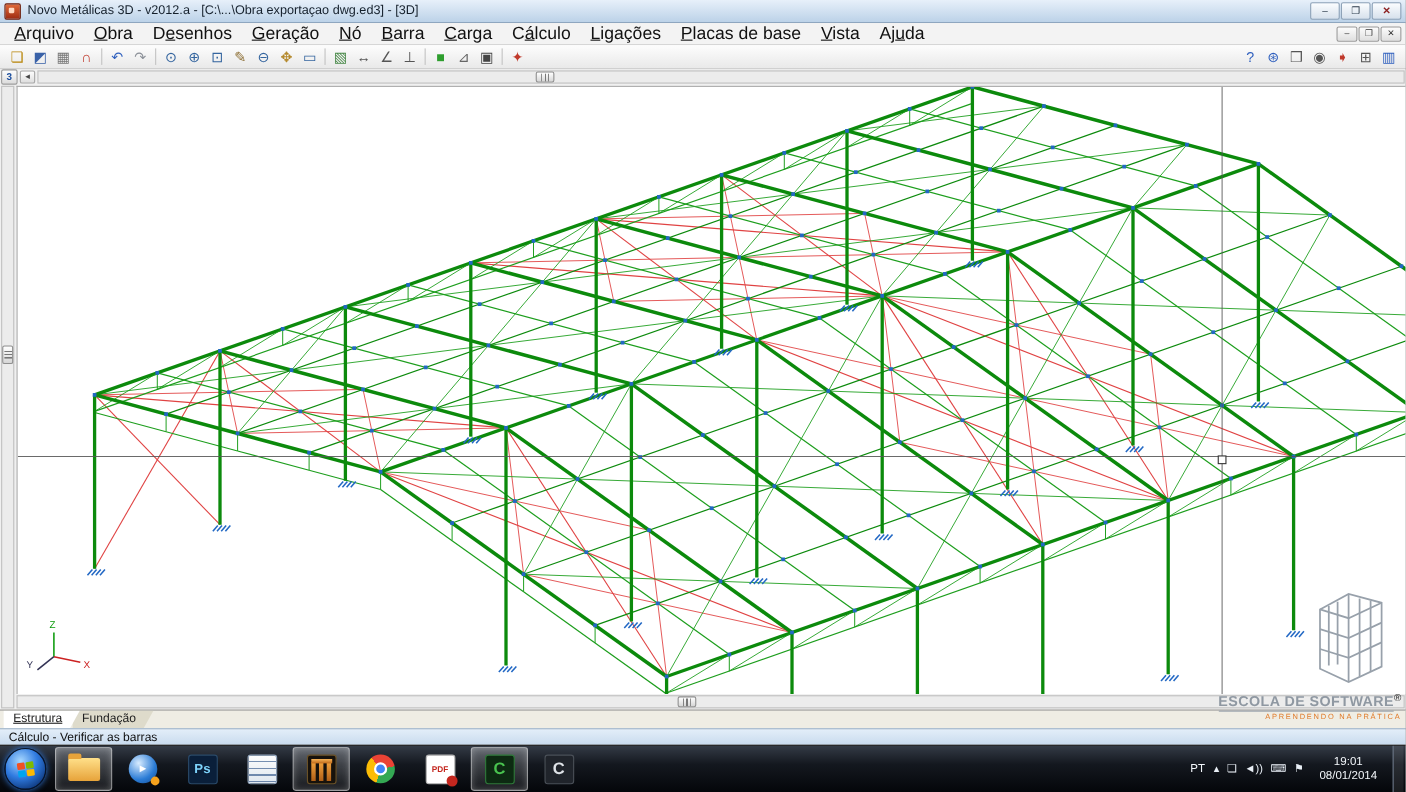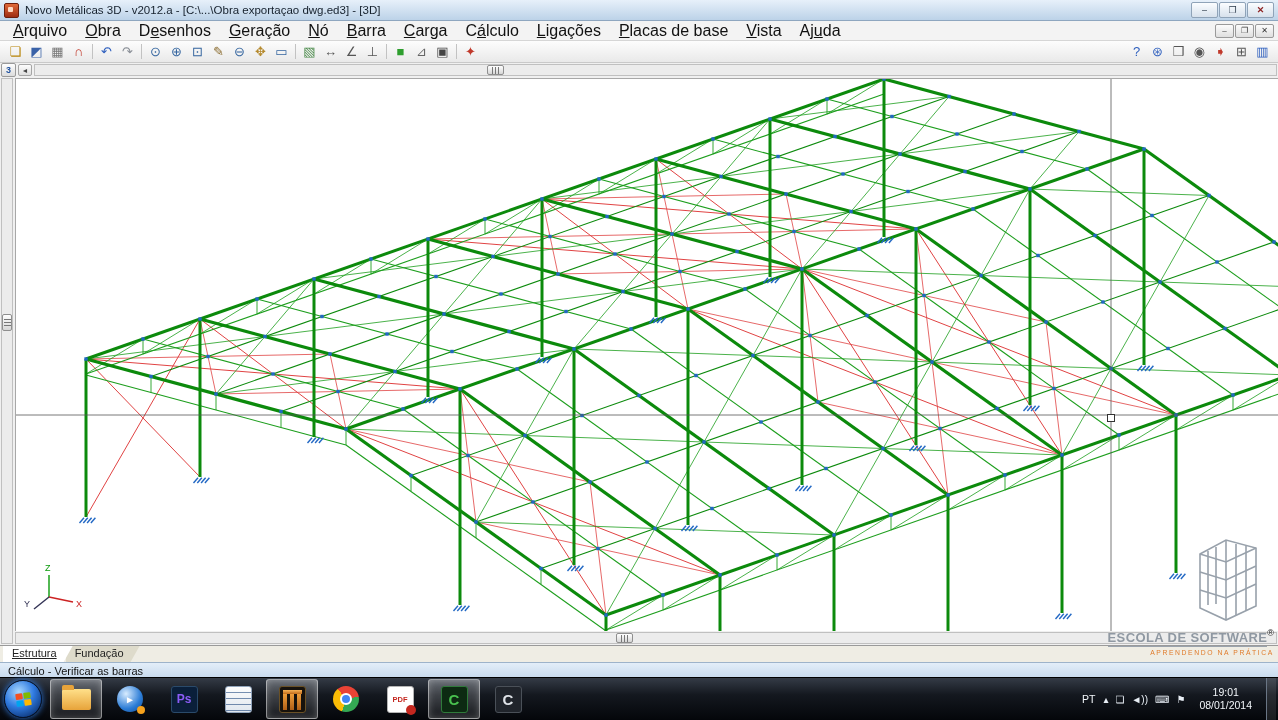--- a/index.html
+++ b/index.html
@@ -89,21 +89,21 @@
     border-radius:3px;border:1px solid transparent;position:relative;}
   .app.active{background:linear-gradient(rgba(255,255,255,.26),rgba(255,255,255,.07));
     border-color:rgba(255,255,255,.5);box-shadow:inset 0 0 7px rgba(255,255,255,.28);}
   .ic{width:27px;height:27px;display:flex;align-items:center;justify-content:center;
     font-weight:bold;border-radius:3px;position:relative;box-sizing:border-box;}
   .ic-folder{width:29px;height:21px;background:linear-gradient(#ffe08a,#e7a33a);border-radius:2px;}
   .ic-folder::before{content:"";position:absolute;top:-4px;left:0;width:12px;height:5px;background:#e7a33a;border-radius:2px 2px 0 0;}
   .ic-media{width:26px;height:26px;border-radius:50%;color:#fff;font-size:10px;
     background:radial-gradient(circle at 35% 30%,#d8ecff,#2b7cd6 60%,#134a8e);}
   .ic-media::after{content:"";position:absolute;right:-2px;bottom:-2px;width:8px;height:8px;background:#f6a21d;border-radius:50%;}
-  .ic-ps{background:#0a1f3a;color:#8b5cf6;font-size:12px;border:1px solid #2a4a6a;}
+  .ic-ps{background:#0a1f3a;color:#7dd3fc;font-size:12px;border:1px solid #2a4a6a;}
   .ic-notes{background:linear-gradient(#fdfdfd,#dfe6ee),repeating-linear-gradient(#0000 0 5px,#7a93b5 5px 6px);
     background-blend-mode:multiply;border:1px solid #93a6bd;}
   .ic-metal{background:#17120c;border:1px solid #6a5126;display:flex;gap:3px;align-items:flex-end;justify-content:center;padding:3px 3px 2px;}
   .ic-metal i{width:4px;height:17px;background:linear-gradient(#f1a13c,#b05f17);}
   .ic-metal::before{content:"";position:absolute;top:3px;left:3px;right:3px;height:4px;background:linear-gradient(#f6b255,#c06a1a);}
   .ic-chrome{width:26px;height:26px;border-radius:50%;
     background:conic-gradient(from -40deg,#ea4335 0 33%,#34a853 33% 66%,#fbbc05 66% 100%);}
   .ic-chrome::after{content:"";position:absolute;inset:7px;background:#4285f4;border:2.5px solid #fff;border-radius:50%;}
   .ic-pdf{background:#fff;border:1px solid #b5b5b5;color:#c4271f;font-size:7.5px;}
   .ic-pdf::after{content:"";position:absolute;right:-3px;bottom:-3px;width:10px;height:10px;border-radius:50%;background:#c4271f;}

